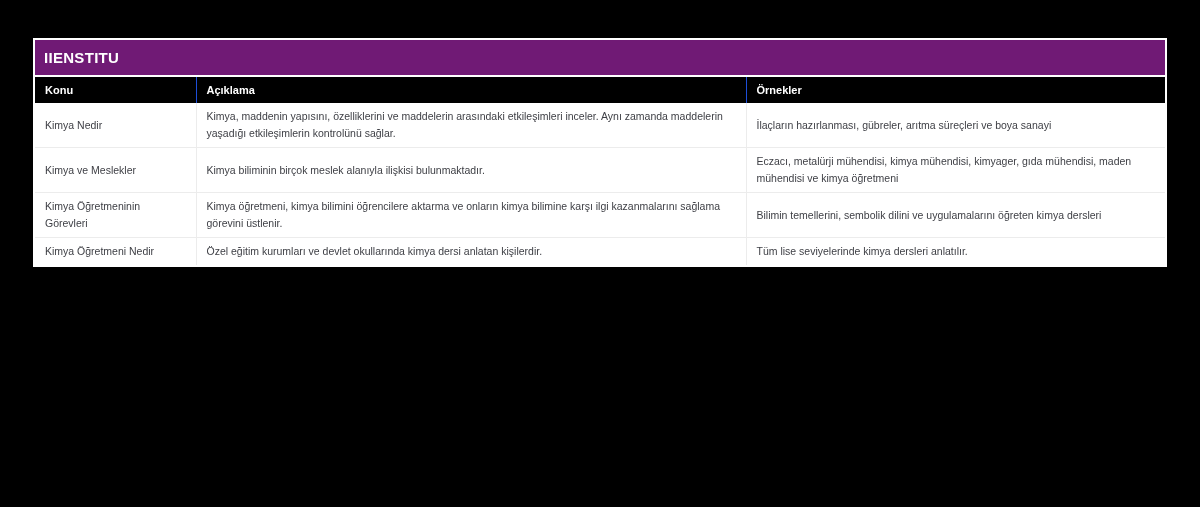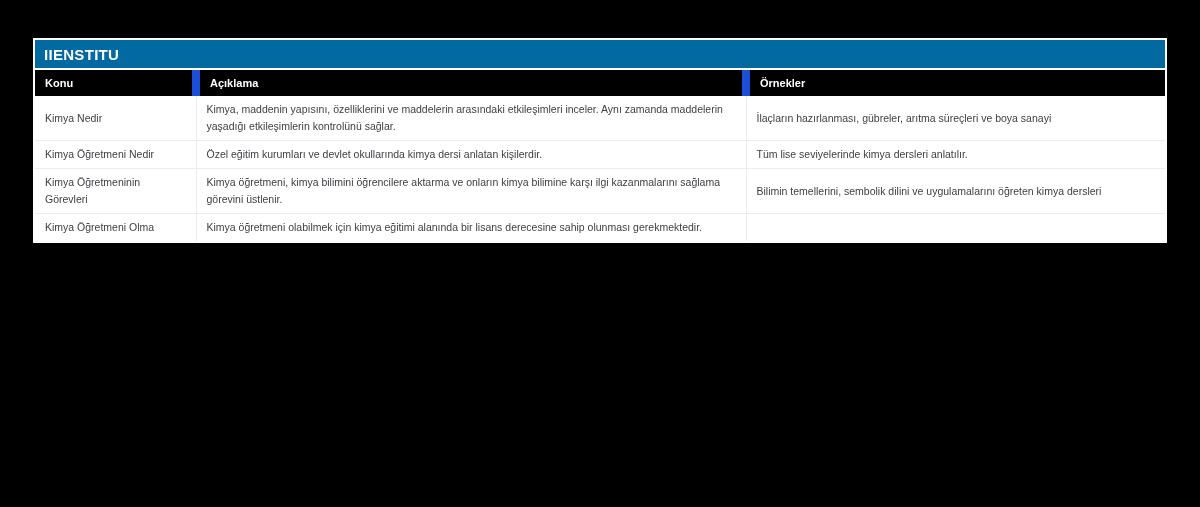--- a/index.html
+++ b/index.html
@@ -12,22 +12,22 @@
   }
   .card {
     position: absolute;
     left: 33px;
     top: 38px;
     width: 1134px;
     border: 2px solid #ffffff;
     background: #000000;
   }
   .card-header {
-    height: 30px;
-    background: #0369a1;
+    height: 37px;
+    background: #701a75;
     border-bottom: 2px solid #ffffff;
     display: flex;
     align-items: center;
     padding-left: 9px;
   }
   .brand {
     color: #ffffff;
     font-size: 15px;
     font-weight: bold;
     letter-spacing: 0.3px;
@@ -44,21 +44,21 @@
     background: #000000;
     color: #ffffff;
     font-size: 11px;
     font-weight: bold;
     text-align: left;
     height: 26px;
     padding: 4px 10px;
     vertical-align: middle;
     border-radius: 12px;
   }
-  thead th + th { border-left: 8px solid #1d4ed8; }
+  thead th + th { border-left: 1px solid #1d4ed8; }
   tbody { background: #84cc16; }
   tbody td {
     font-size: 10.5px;
     line-height: 17px;
     color: #3f4046;
     padding: 5px 10px;
     vertical-align: middle;
     border-top: 1px solid #ececec;
     background: #ffffff;
   }
@@ -86,29 +86,29 @@
         <th>Örnekler</th>
       </tr>
     </thead>
     <tbody>
       <tr>
         <td class="konu">Kimya Nedir</td>
         <td class="acik">Kimya, maddenin yapısını, özelliklerini ve maddelerin arasındaki etkileşimleri inceler. Aynı zamanda maddelerin yaşadığı etkileşimlerin kontrolünü sağlar.</td>
         <td class="ornek">İlaçların hazırlanması, gübreler, arıtma süreçleri ve boya sanayi</td>
       </tr>
       <tr>
-        <td class="konu">Kimya Öğretmeni Nedir</td>
-        <td class="acik">Özel eğitim kurumları ve devlet okullarında kimya dersi anlatan kişilerdir.</td>
-        <td class="ornek">Tüm lise seviyelerinde kimya dersleri anlatılır.</td>
+        <td class="konu">Kimya ve Meslekler</td>
+        <td class="acik">Kimya biliminin birçok meslek alanıyla ilişkisi bulunmaktadır.</td>
+        <td class="ornek">Eczacı, metalürji mühendisi, kimya mühendisi, kimyager, gıda mühendisi, maden mühendisi ve kimya öğretmeni</td>
       </tr>
       <tr>
         <td class="konu">Kimya Öğretmeninin Görevleri</td>
         <td class="acik">Kimya öğretmeni, kimya bilimini öğrencilere aktarma ve onların kimya bilimine karşı ilgi kazanmalarını sağlama görevini üstlenir.</td>
         <td class="ornek">Bilimin temellerini, sembolik dilini ve uygulamalarını öğreten kimya dersleri</td>
       </tr>
       <tr>
-        <td class="konu">Kimya Öğretmeni Olma</td>
-        <td class="acik">Kimya öğretmeni olabilmek için kimya eğitimi alanında bir lisans derecesine sahip olunması gerekmektedir.</td>
-        <td class="ornek"></td>
+        <td class="konu">Kimya Öğretmeni Nedir</td>
+        <td class="acik">Özel eğitim kurumları ve devlet okullarında kimya dersi anlatan kişilerdir.</td>
+        <td class="ornek">Tüm lise seviyelerinde kimya dersleri anlatılır.</td>
       </tr>
     </tbody>
   </table>
 </div>
 
 </body></html>

